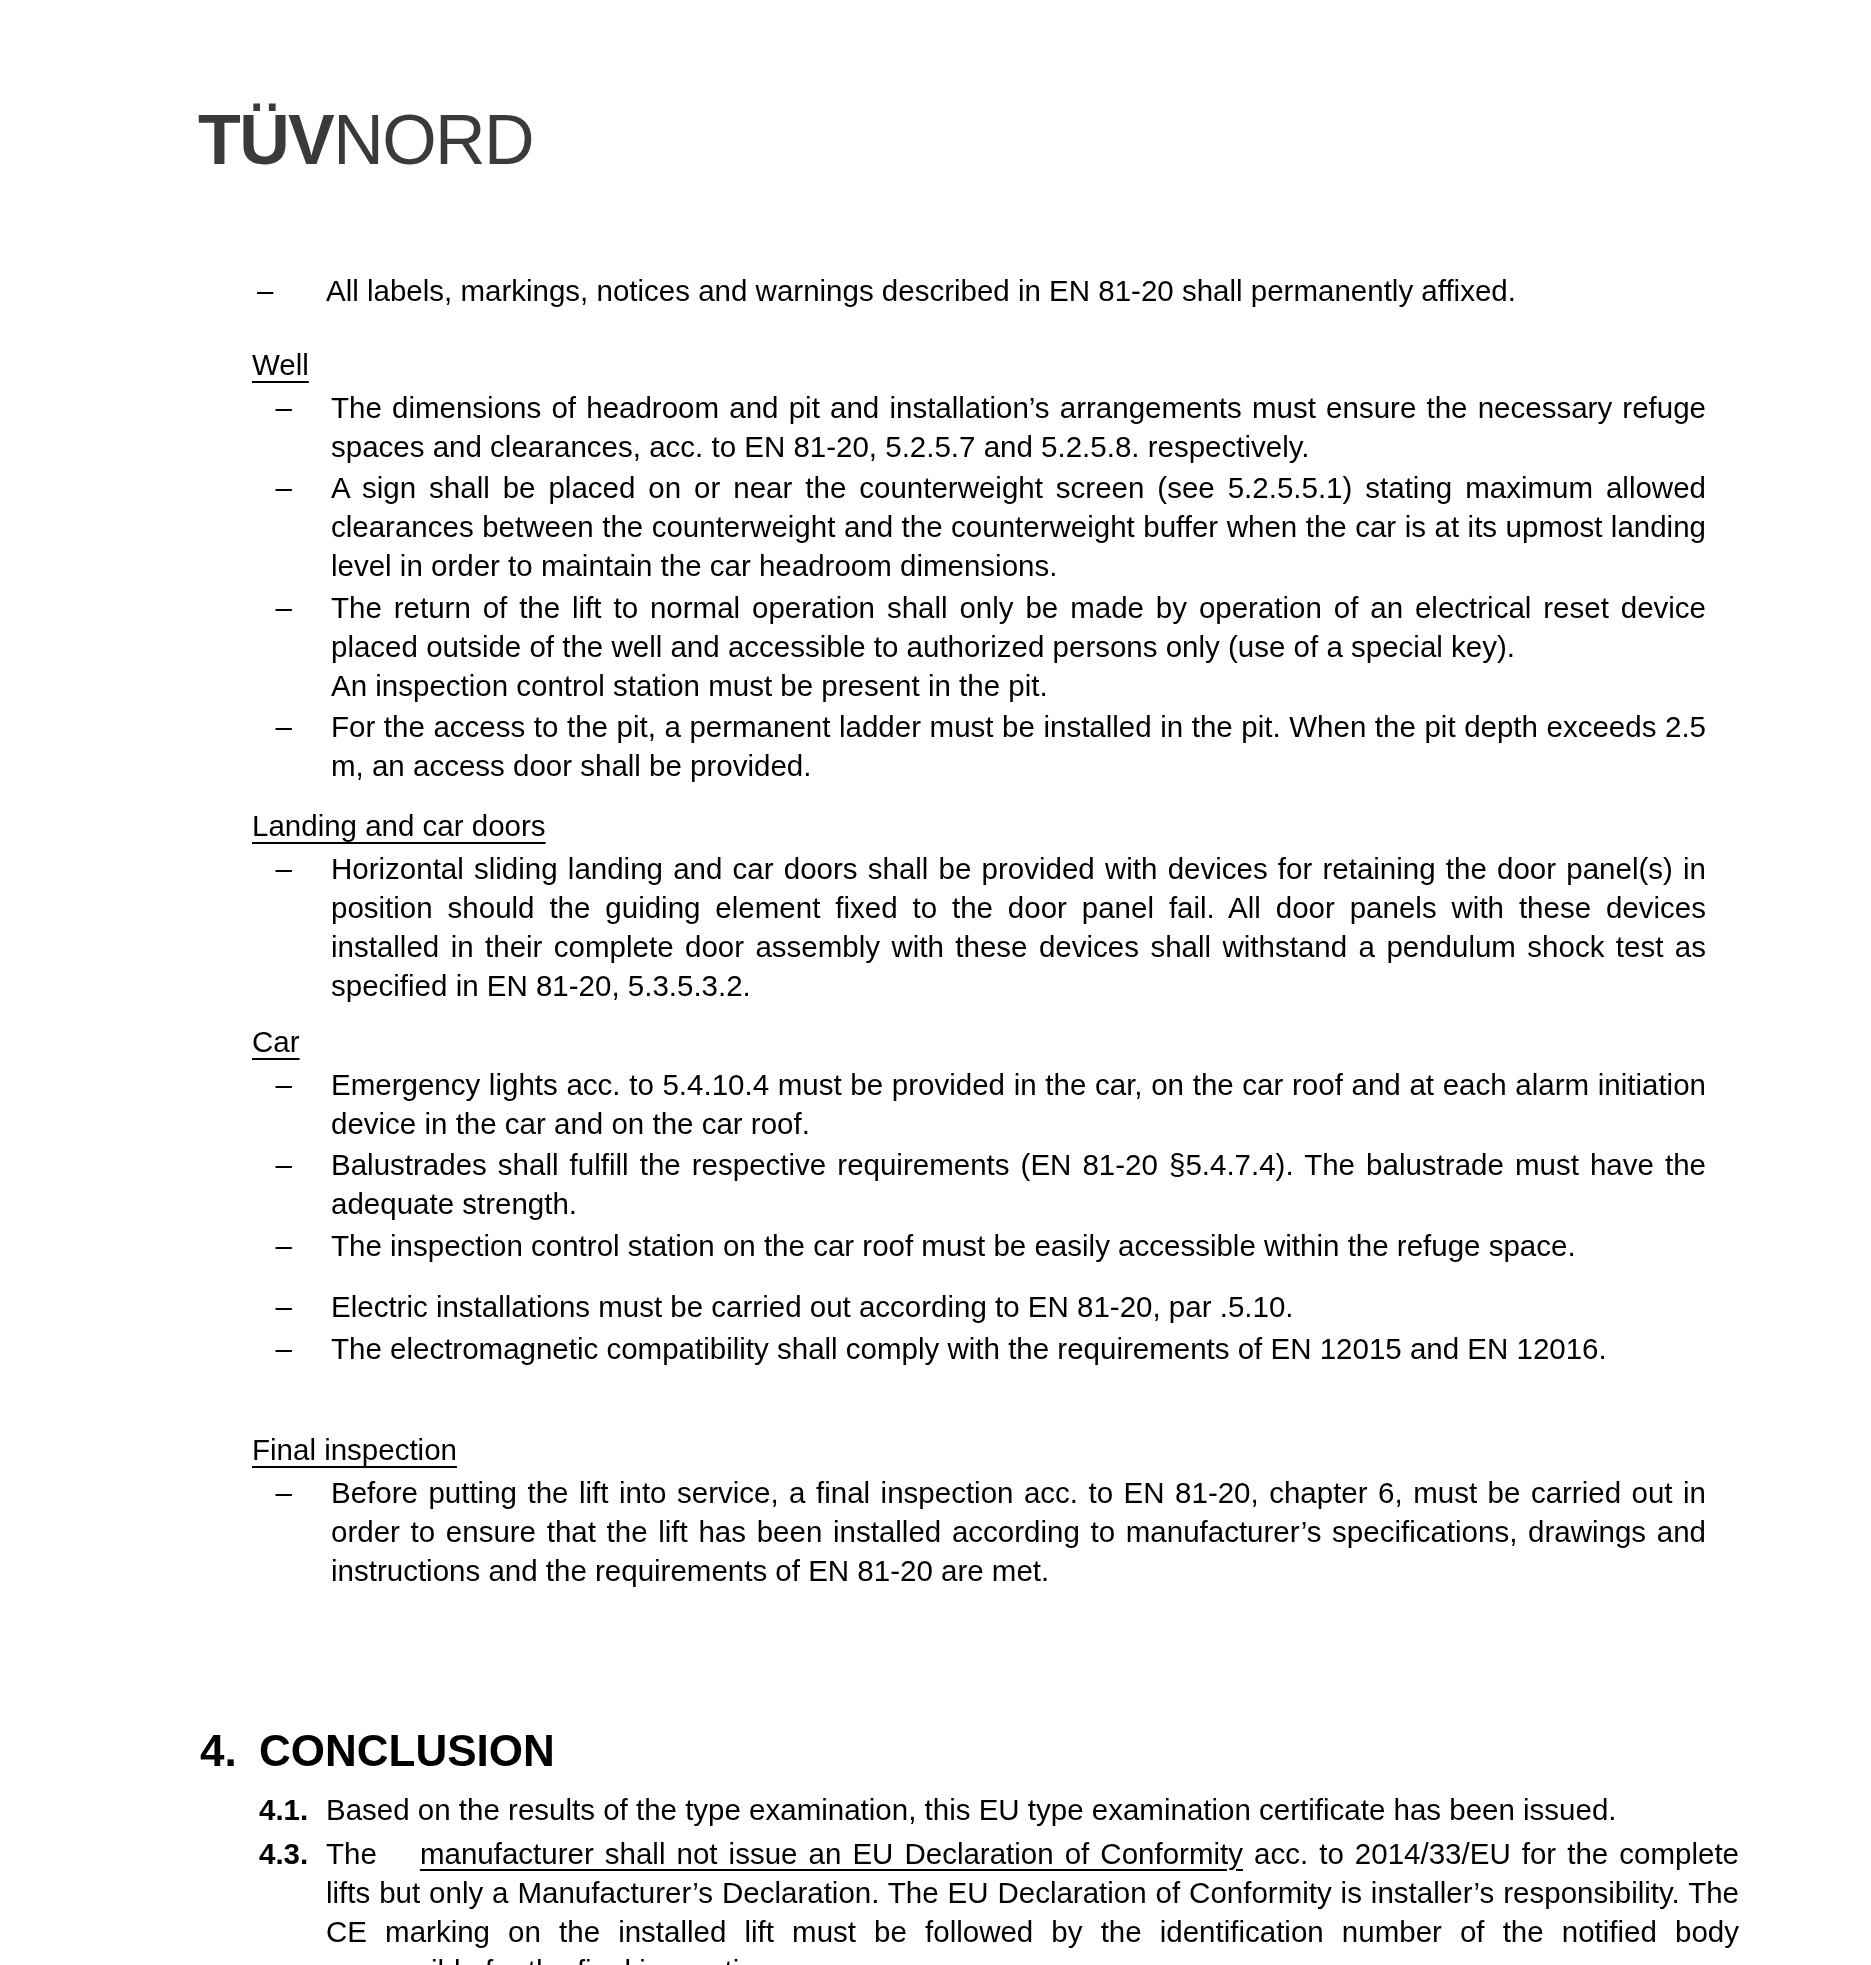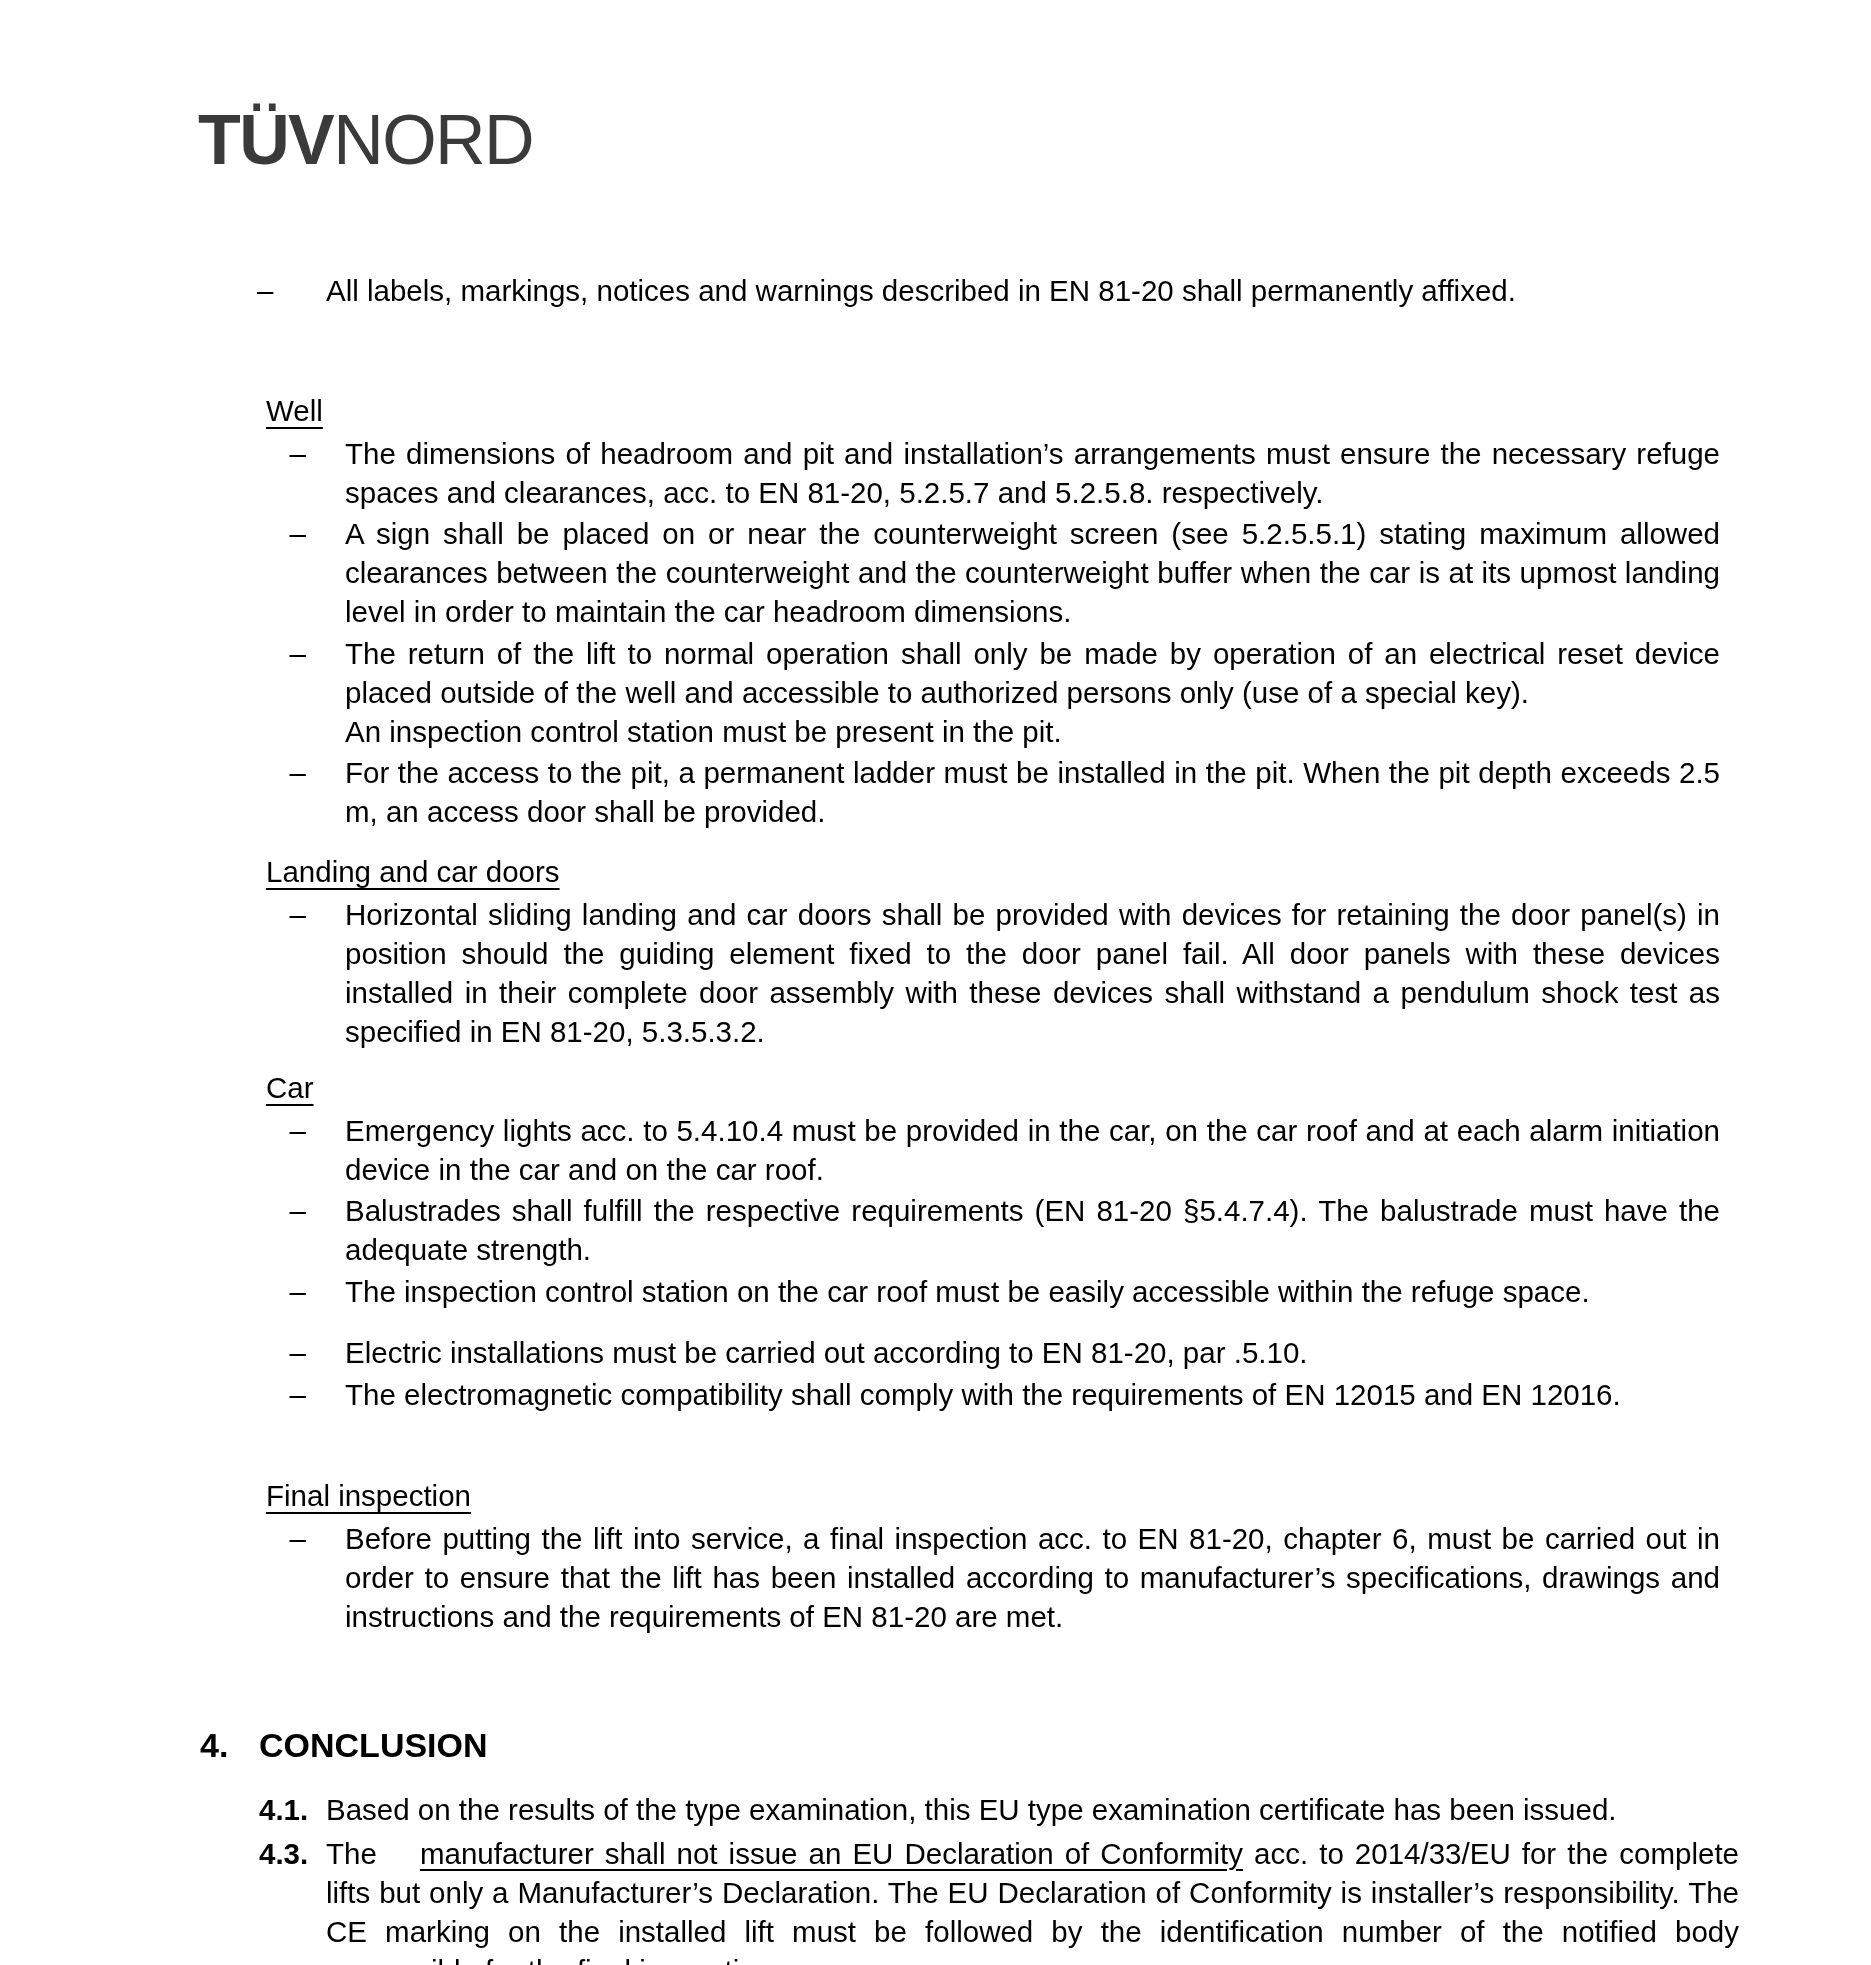--- a/index.html
+++ b/index.html
@@ -16,36 +16,36 @@
   .logo .nord { font-weight: 400; }
 
   .body-text { font-size: 29.5px; line-height: 39px; }
 
   .top-bullet {
     position: absolute; left: 257px; top: 271px; width: 1474px;
   }
   .top-bullet .dash { position: absolute; left: 0; top: 0; }
   .top-bullet .txt { position: absolute; left: 69px; top: 0; white-space: nowrap; }
 
-  .section { position: absolute; left: 266px; width: 1454px; margin-top: 46px; }
+  .section { position: absolute; left: 252px; width: 1454px; }
   .section-heading { text-decoration: underline; text-underline-offset: 5.5px; text-decoration-thickness: 2px; }
   .sub-list { margin: 0; padding: 0; list-style: none; }
   .sub-item { position: relative; padding-left: 79px; text-align: justify; margin-top: 2.4px; }
   .sub-item .dash { position: absolute; left: 23.6px; top: 0; }
   .sub-item p { margin: 0; }
 
   #sec-well { top: 345px; }
   #sec-doors { top: 806px; }
   #sec-car { top: 1022px; }
   #sec-electric { top: 1285px; }
   #sec-final { top: 1430px; }
   .section-heading { margin-bottom: 3.9px; }
 
   .conclusion-heading {
-    position: absolute; left: 200px; top: 1725px; font-size: 34px; font-weight: 700; line-height: 1.2;
+    position: absolute; left: 200px; top: 1725px; font-size: 44px; font-weight: 700; line-height: 1.2;
   }
   .conclusion-heading .num { display: inline-block; width: 59px; }
 
   .conclusion-list {
     position: absolute; left: 259px; top: 1790px; width: 1480px; margin: 0; padding: 0; list-style: none;
   }
   .c-item { position: relative; padding-left: 67px; text-align: justify; margin-bottom: 4.7px; }
   .c-item .num { position: absolute; left: 0; top: 0; font-weight: 700; }
   .c-item .u { text-decoration: underline; text-underline-offset: 4.7px; text-decoration-thickness: 2px; margin-left: 32px; }
 </style>

